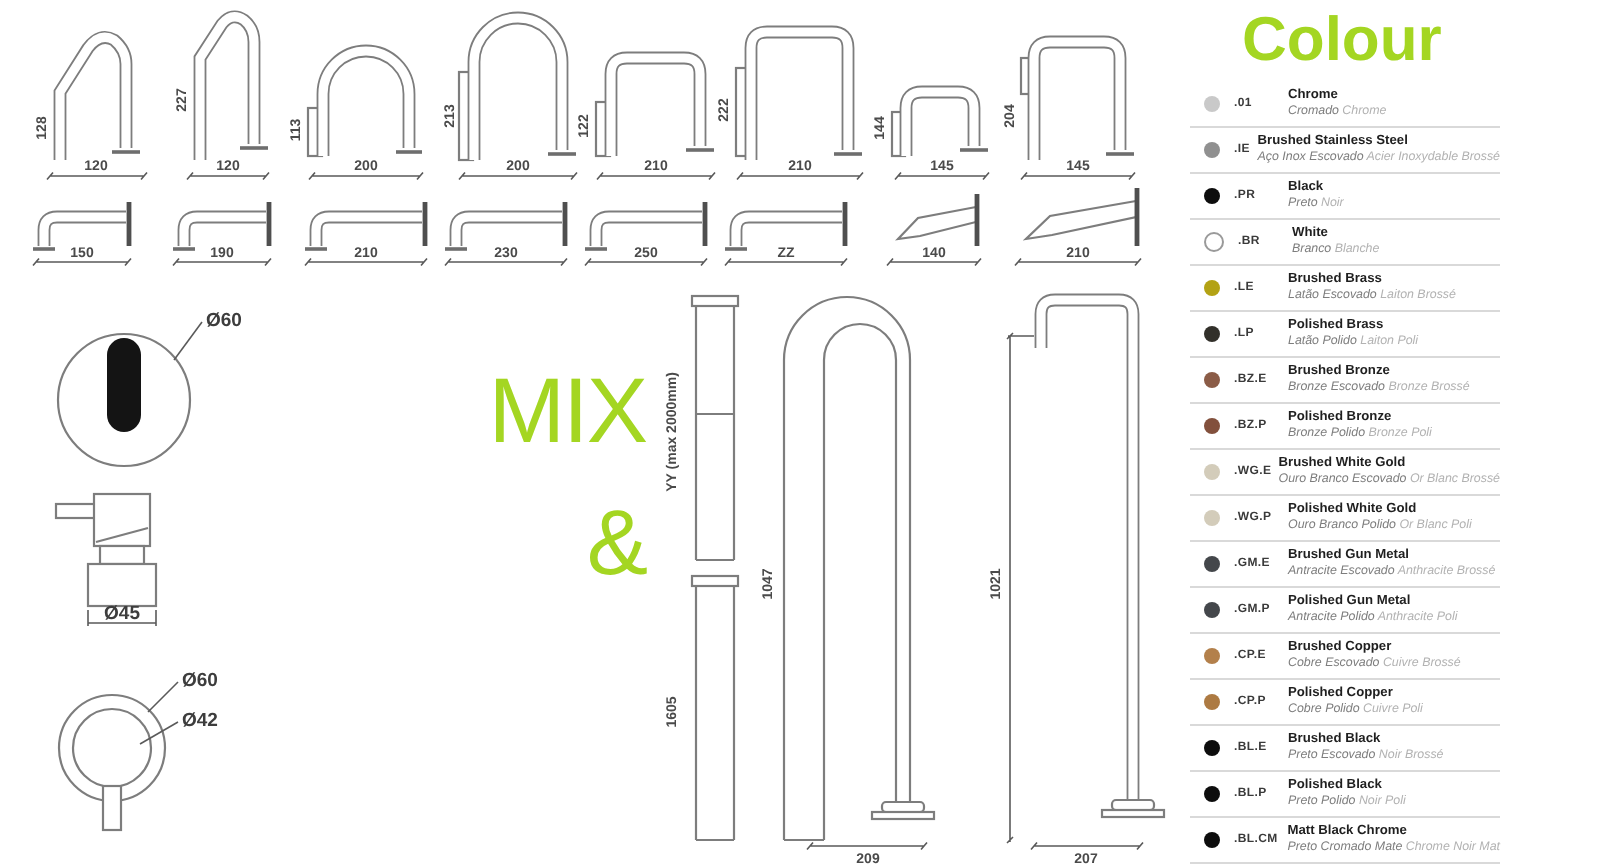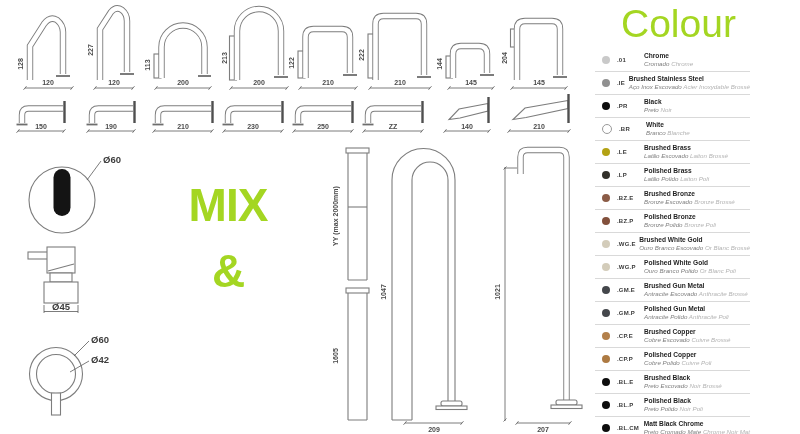--- a/index.html
+++ b/index.html
@@ -10,25 +10,25 @@
   svg text{font-family:"Liberation Sans", sans-serif;}
   .to{fill:none;stroke:#7d7d7d;stroke-width:6.4;}
   .ti{fill:none;stroke:#ffffff;stroke-width:4.6;}
   .ln{fill:none;stroke:#7d7d7d;stroke-width:1.1;}
   .fw{fill:#ffffff;stroke:#7d7d7d;stroke-width:1.1;}
   .dim{fill:none;stroke:#5a5a5a;stroke-width:0.8;}
   .flg{stroke:#4f4f4f;stroke-width:2.4;}
   .tip{stroke:#6e6e6e;stroke-width:1.8;}
   .dt{font-size:7px;font-weight:bold;fill:#4a4a4a;}
   .dt9{font-size:9.5px;font-weight:bold;fill:#3d3d3d;}
-  .mixmatch{position:absolute;left:133px;top:172px;width:190px;text-align:center;
-            color:var(--accent);font-weight:bold;font-size:46px;line-height:66px;
+  .mixmatch{position:absolute;left:133px;top:172px;width:190px;text-align:right;
+            color:var(--accent);font-weight:normal;font-size:46px;line-height:66px;
             letter-spacing:-1px;}
   .legend{position:absolute;left:595px;top:0;width:205px;height:434px;background:#fff;}
-  .legend-title{color:var(--accent);font-weight:normal;font-size:39px;padding:2px 0 3px 26px;}
+  .legend-title{color:var(--accent);font-weight:bold;font-size:31px;padding:2px 0 3px 26px;}
   .lrow{display:flex;align-items:center;height:22px;border-bottom:1px solid #d9d9d9;
         padding-left:7px;width:148px;}
   .dot{width:8px;height:8px;border-radius:50%;flex:0 0 8px;margin-right:7px;}
   .lcode{font-size:6px;font-weight:bold;color:#3a3a3a;width:27px;letter-spacing:.2px;}
   .ltxt{white-space:nowrap;}
   .lname{font-size:6.6px;font-weight:bold;color:#1f1f1f;line-height:8px;}
   .lsub{font-size:6.2px;font-style:italic;line-height:7.5px;}
   .pt{color:#7d7d7d;font-style:italic;}
   .fr{color:#b2b2b2;font-style:italic;}
 </style>

